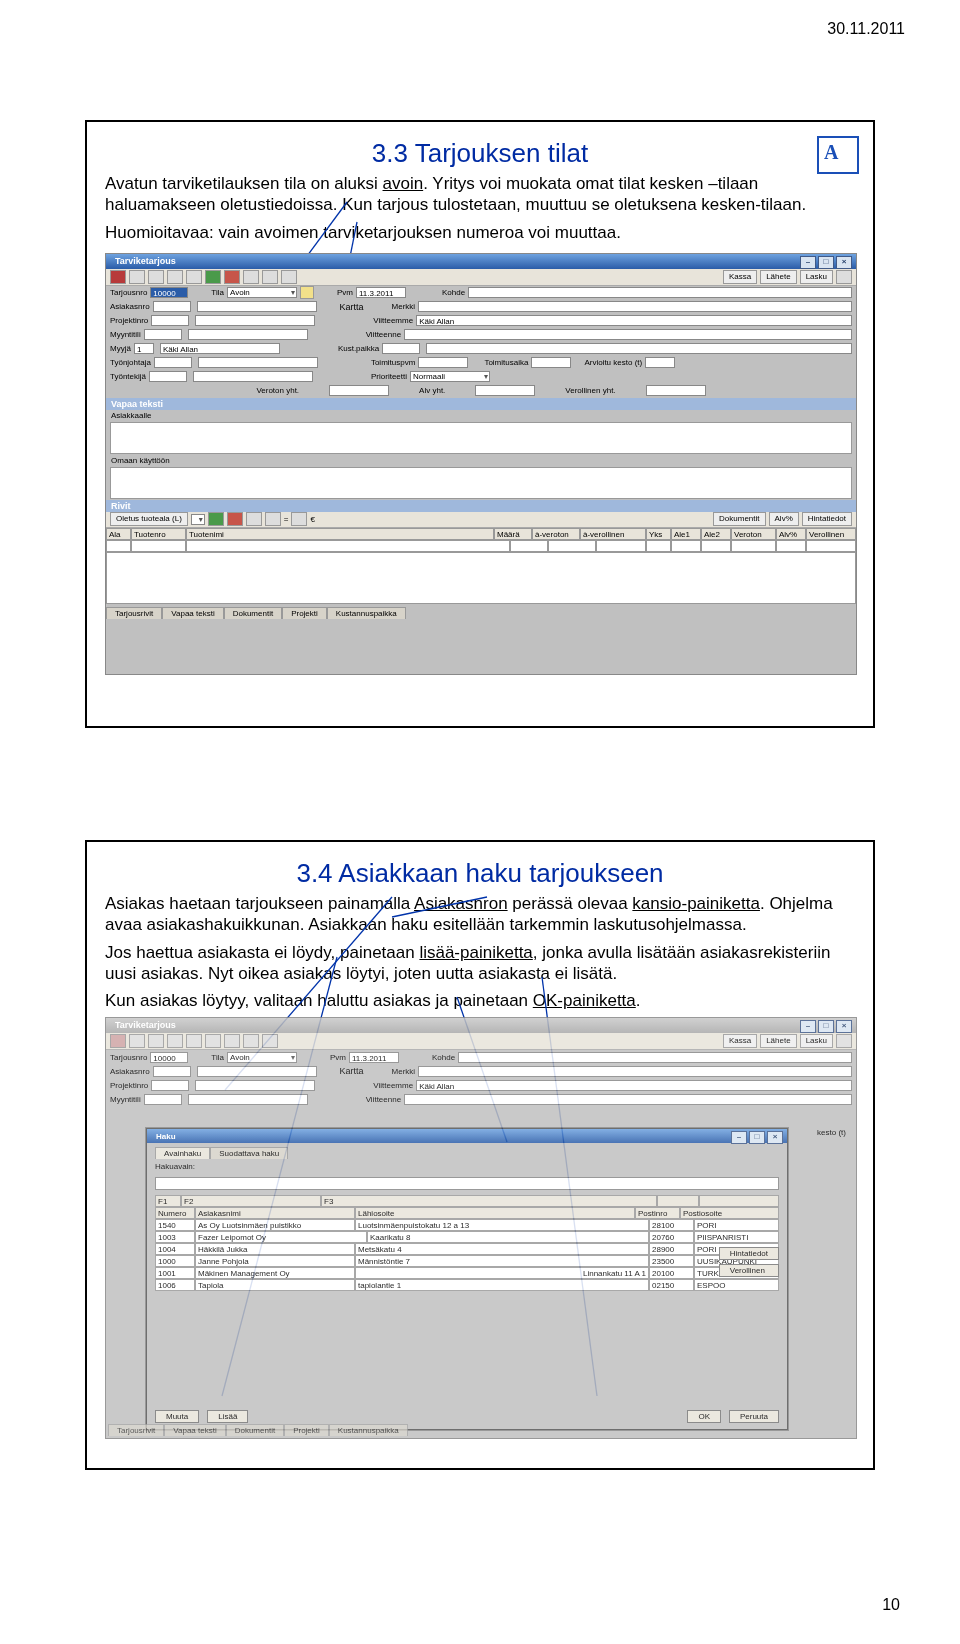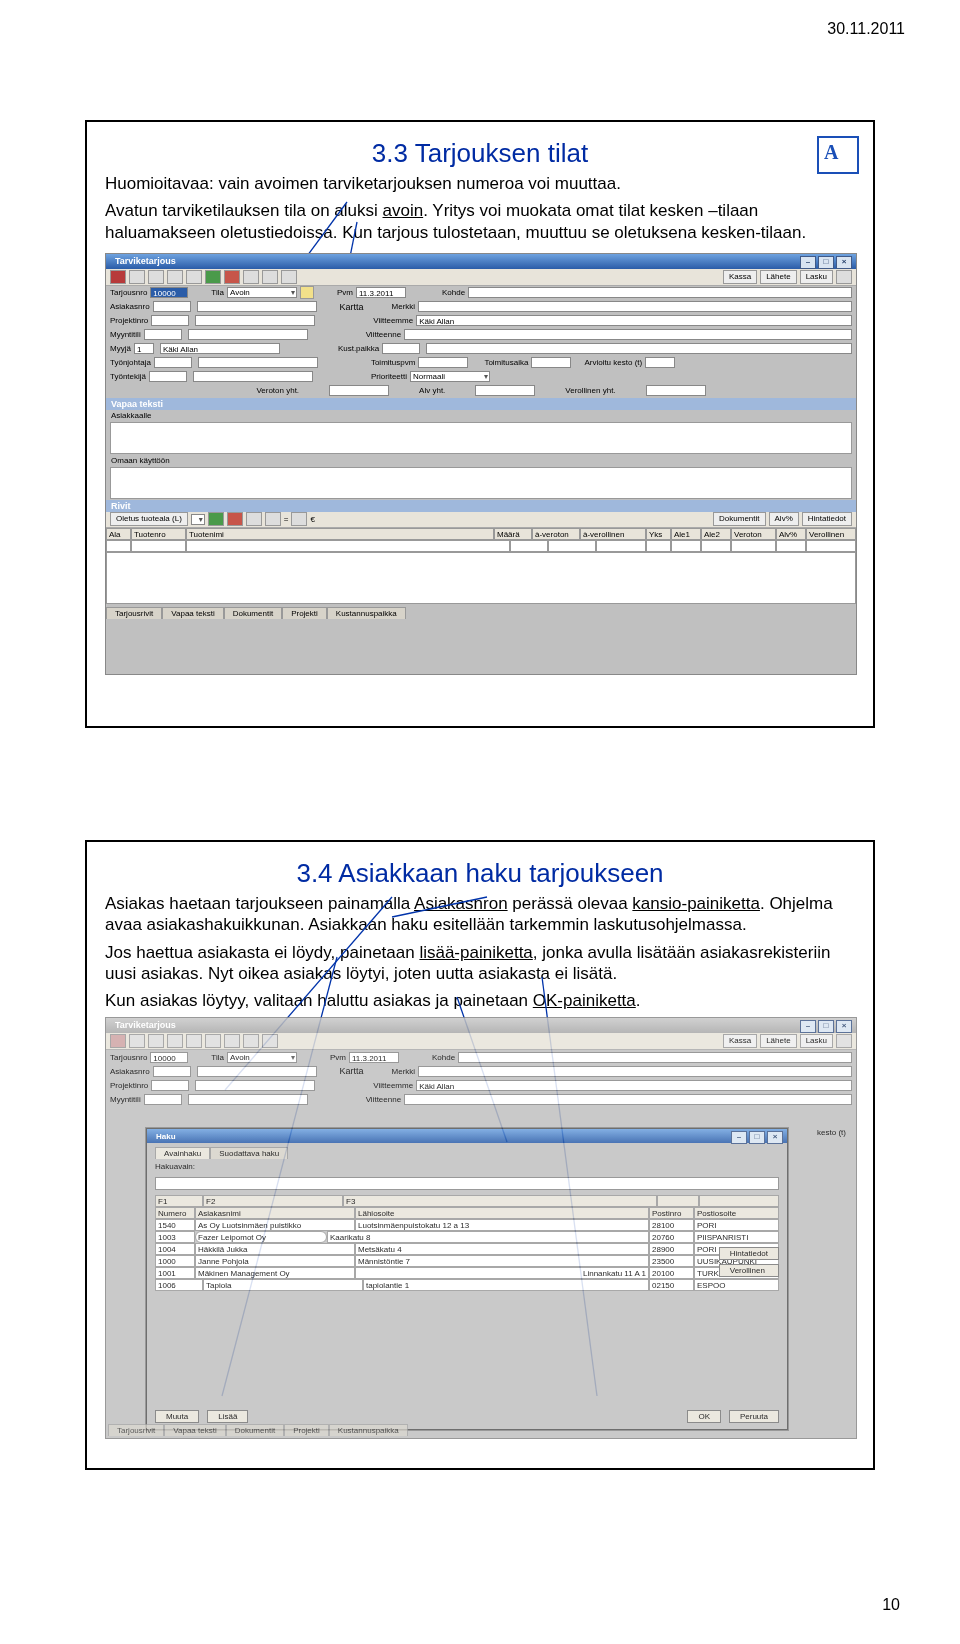--- a/index.html
+++ b/index.html
@@ -191,24 +191,24 @@
 
 <div class="page-date">30.11.2011</div>
 <div class="page-number">10</div>
 
 <div class="slide" id="slide1">
   <div class="app-logo">
     <div class="outer"></div>
     <div class="inner">A</div>
   </div>
   <h3>3.3 Tarjouksen tilat</h3>
-  <p>Huomioitavaa: vain avoimen tarviketarjouksen numeroa voi muuttaa.</p>
   <p>
     <span>Avatun tarviketilauksen tila on aluksi </span><span class="u">avoin</span><span>. Yritys voi muokata omat tilat kesken –tilaan haluamakseen oletustiedoissa. Kun tarjous tulostetaan, muuttuu se oletuksena kesken-tilaan.</span>
   </p>
+  <p>Huomioitavaa: vain avoimen tarviketarjouksen numeroa voi muuttaa.</p>
 
   <svg class="arrow-svg" style="left:0;top:0;" width="790" height="400">
     <line x1="260" y1="80" x2="175" y2="195" stroke="#0033aa" stroke-width="1.3"></line>
     <line x1="270" y1="100" x2="208" y2="408" stroke="#0033aa" stroke-width="1.3"></line>
   </svg>
 
   <div class="appshot" style="margin-top:10px; height:420px;">
     <div class="titlebar">
       <span>Tarviketarjous</span>
       <span class="wbtns">
@@ -466,45 +466,45 @@
         <div class="tab" style="background:#e8e4da">Avainhaku</div>
         <div class="tab">Suodattava haku</div>
       </div>
       <div class="searchrow">
         <span class="lbl">Hakuavain:</span>
       </div>
       <div class="searchrow">
         <span class="inp" style="flex:1;height:13px"></span>
       </div>
       <div class="gridhead" style="margin:2px 8px 0;">
-        <div class="c" style="width:48px">F1</div>
+        <div class="c" style="width:26px">F1</div>
         <div class="c" style="width:140px">F2</div>
         <div class="c" style="flex:1">F3</div>
         <div class="c" style="width:42px"></div>
         <div class="c" style="width:80px"></div>
       </div>
       <div class="gridarea" style="margin:0 8px;">
         <div class="gridhead">
           <div class="c" style="width:40px">Numero</div>
           <div class="c" style="width:160px">Asiakasnimi</div>
           <div class="c" style="flex:1">Lähiosoite</div>
           <div class="c" style="width:45px">Postinro</div>
-          <div class="c" style="width:85px">Postiosoite</div>
+          <div class="c" style="width:99px">Postiosoite</div>
         </div>
         <div id="modal-rows">
             <div class="gridrow">
               <div class="c" style="width: 40px;">1540</div>
               <div class="c" style="width: 160px;">As Oy Luotsinmäen puistikko</div>
               <div class="c" style="flex: 1 1 0%;">Luotsinmäenpuistokatu 12 a 13</div>
               <div class="c" style="width: 45px;">28100</div>
               <div class="c" style="width: 85px;">PORI</div>
             </div>
             <div class="gridrow">
               <div class="c" style="width: 40px;">1003</div>
-              <div class="c" style="width: 132px; border-radius: 6px;">Fazer Leipomot Oy</div>
+              <div class="c" style="width: 172px;">Fazer Leipomot Oy</div>
               <div class="c" style="flex: 1 1 0%;">Kaarikatu 8</div>
               <div class="c" style="width: 45px;">20760</div>
               <div class="c" style="width: 85px;">PIISPANRISTI</div>
             </div>
             <div class="gridrow">
               <div class="c" style="width: 40px;">1004</div>
               <div class="c" style="width: 160px;">Häkkilä Jukka</div>
               <div class="c" style="flex: 1 1 0%;">Metsäkatu 4</div>
               <div class="c" style="width: 45px;">28900</div>
               <div class="c" style="width: 85px;">PORI</div>
@@ -517,21 +517,21 @@
               <div class="c" style="width: 85px;">UUSIKAUPUNKI</div>
             </div>
             <div class="gridrow">
               <div class="c" style="width: 40px;">1001</div>
               <div class="c" style="width: 160px;">Mäkinen Management Oy</div>
               <div class="c" style="flex: 1 1 0%; text-align: right;">Linnankatu 11 A 1</div>
               <div class="c" style="width: 45px;">20100</div>
               <div class="c" style="width: 85px;">TURKU</div>
             </div>
             <div class="gridrow">
-              <div class="c" style="width: 48px;">1006</div>
+              <div class="c" style="width: 40px;">1006</div>
               <div class="c" style="width: 160px;">Tapiola</div>
               <div class="c" style="flex: 1 1 0%;">tapiolantie 1</div>
               <div class="c" style="width: 45px;">02150</div>
               <div class="c" style="width: 85px;">ESPOO</div>
             </div>
           </div>
       </div>
       <div class="sidebtns">
         <div class="btn">Hintatiedot</div>
         <div class="btn">Verollinen</div>

